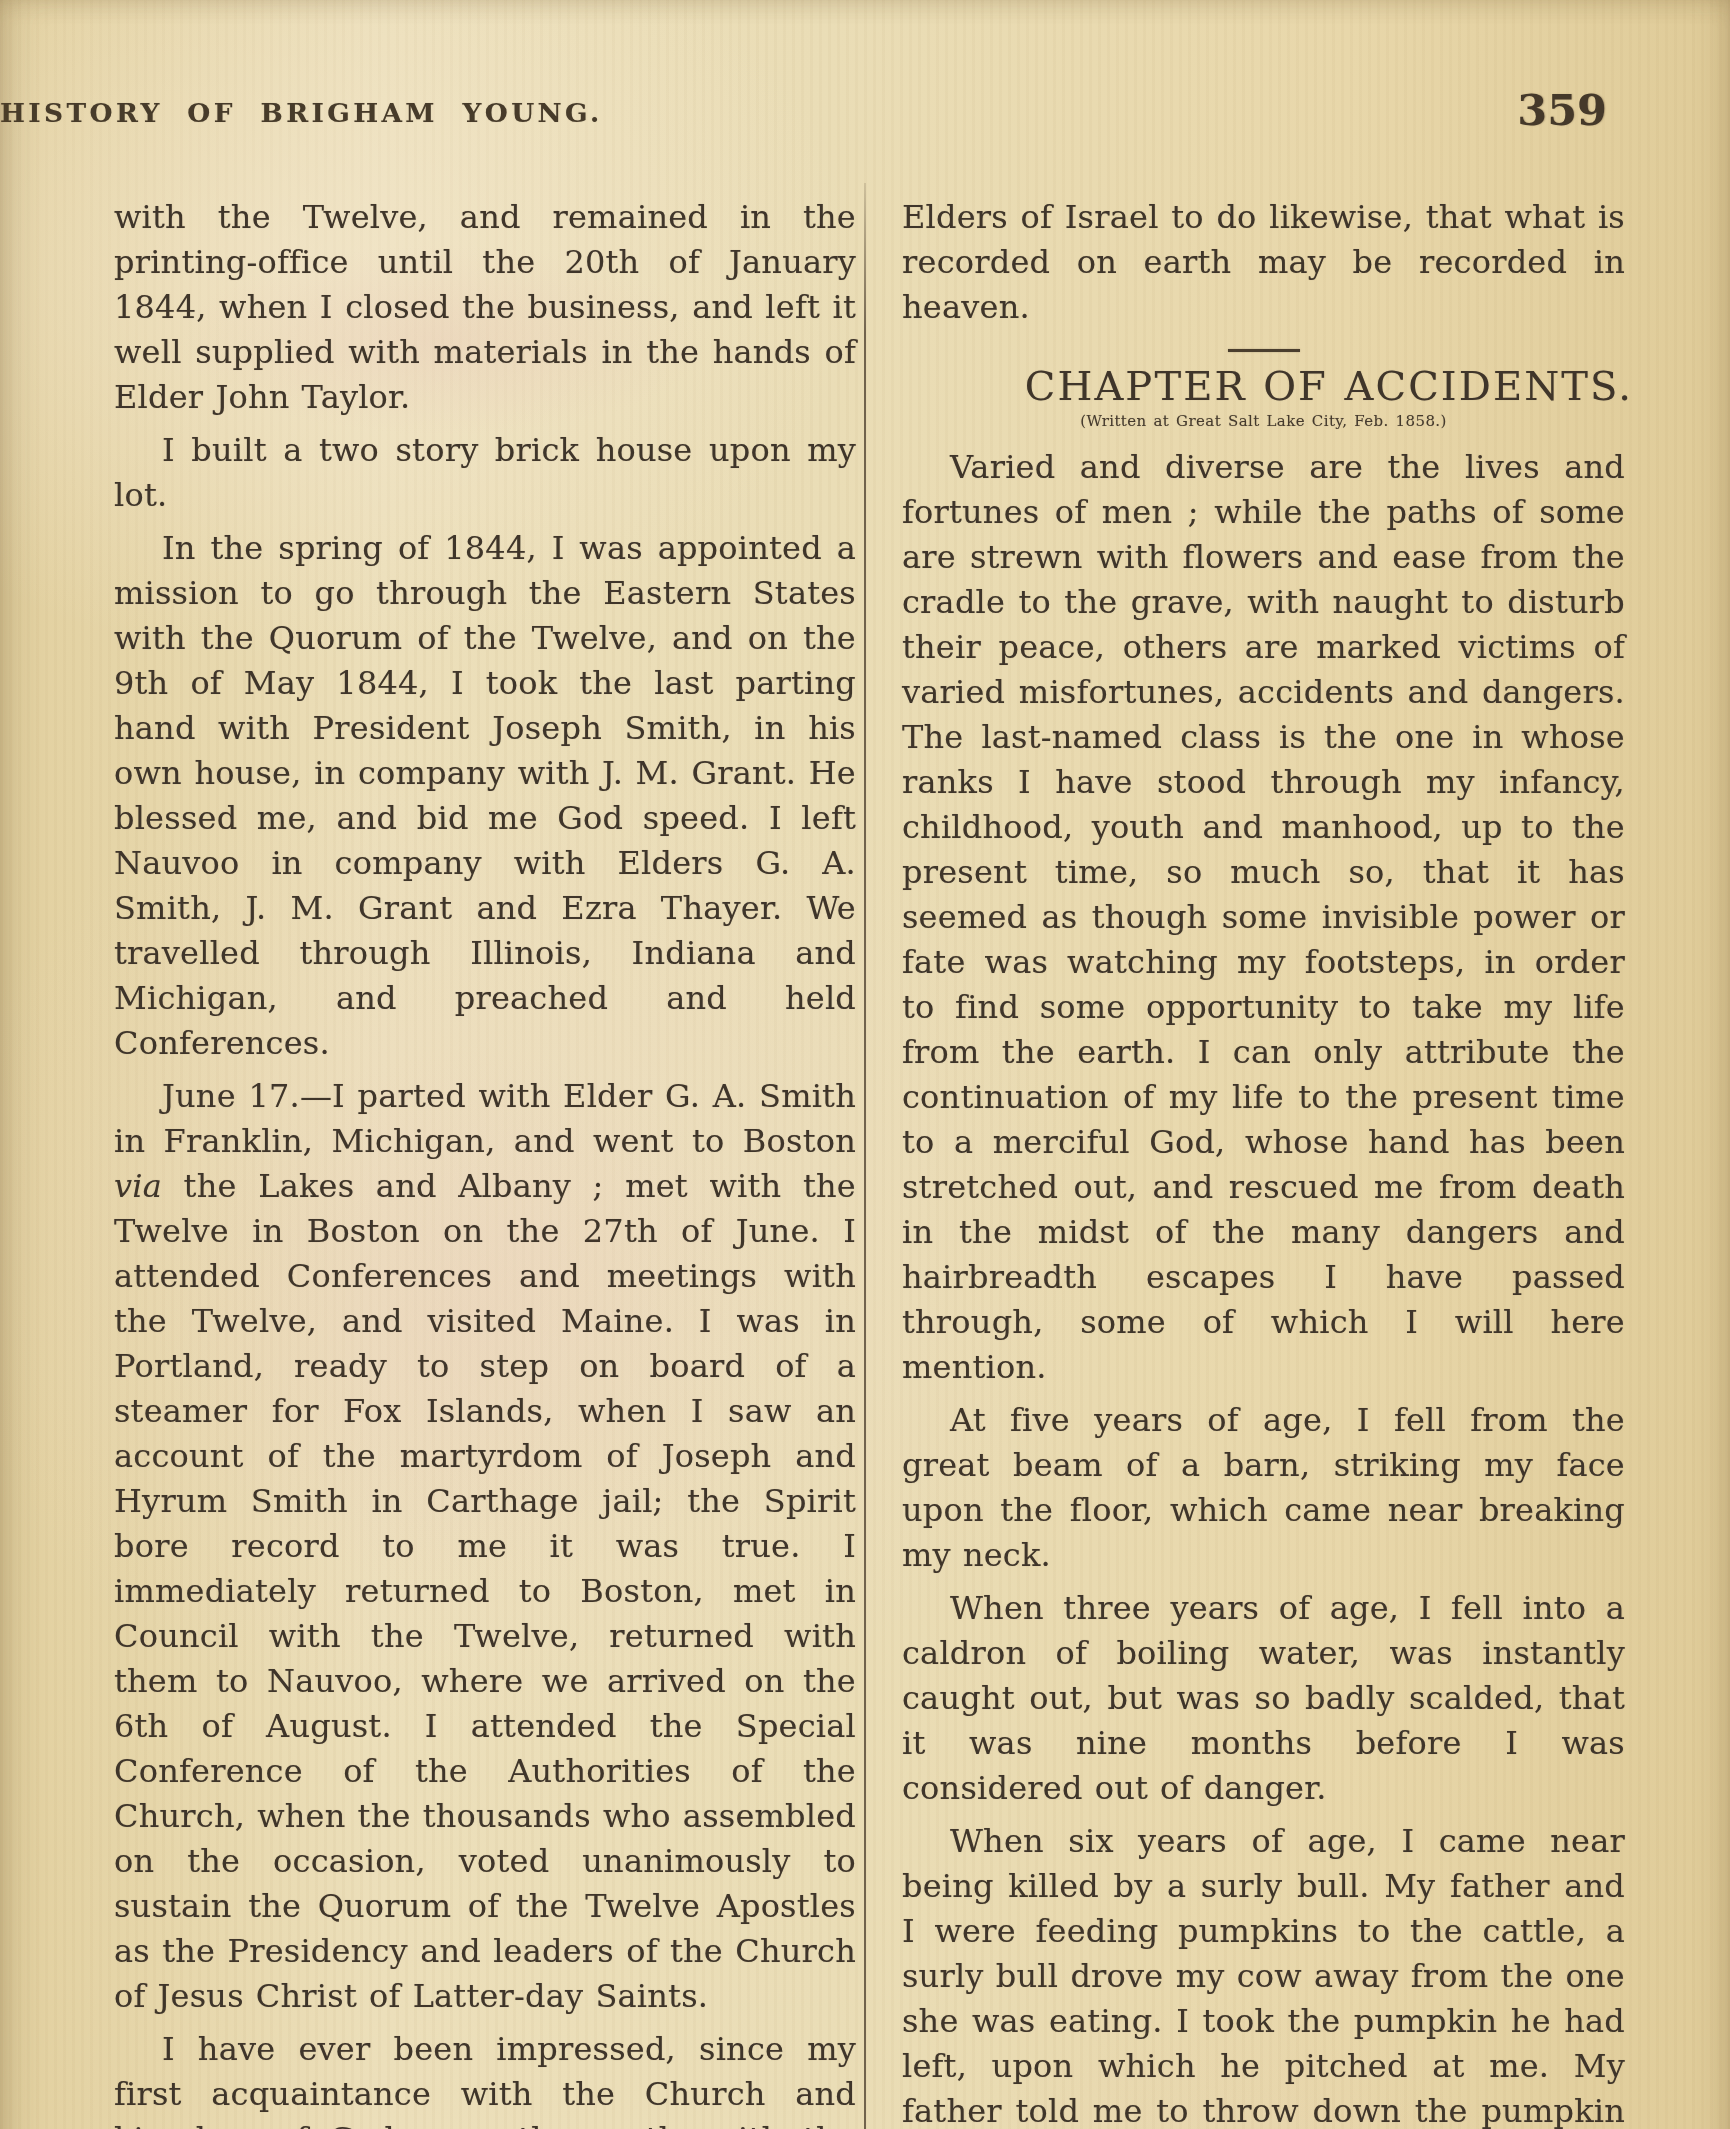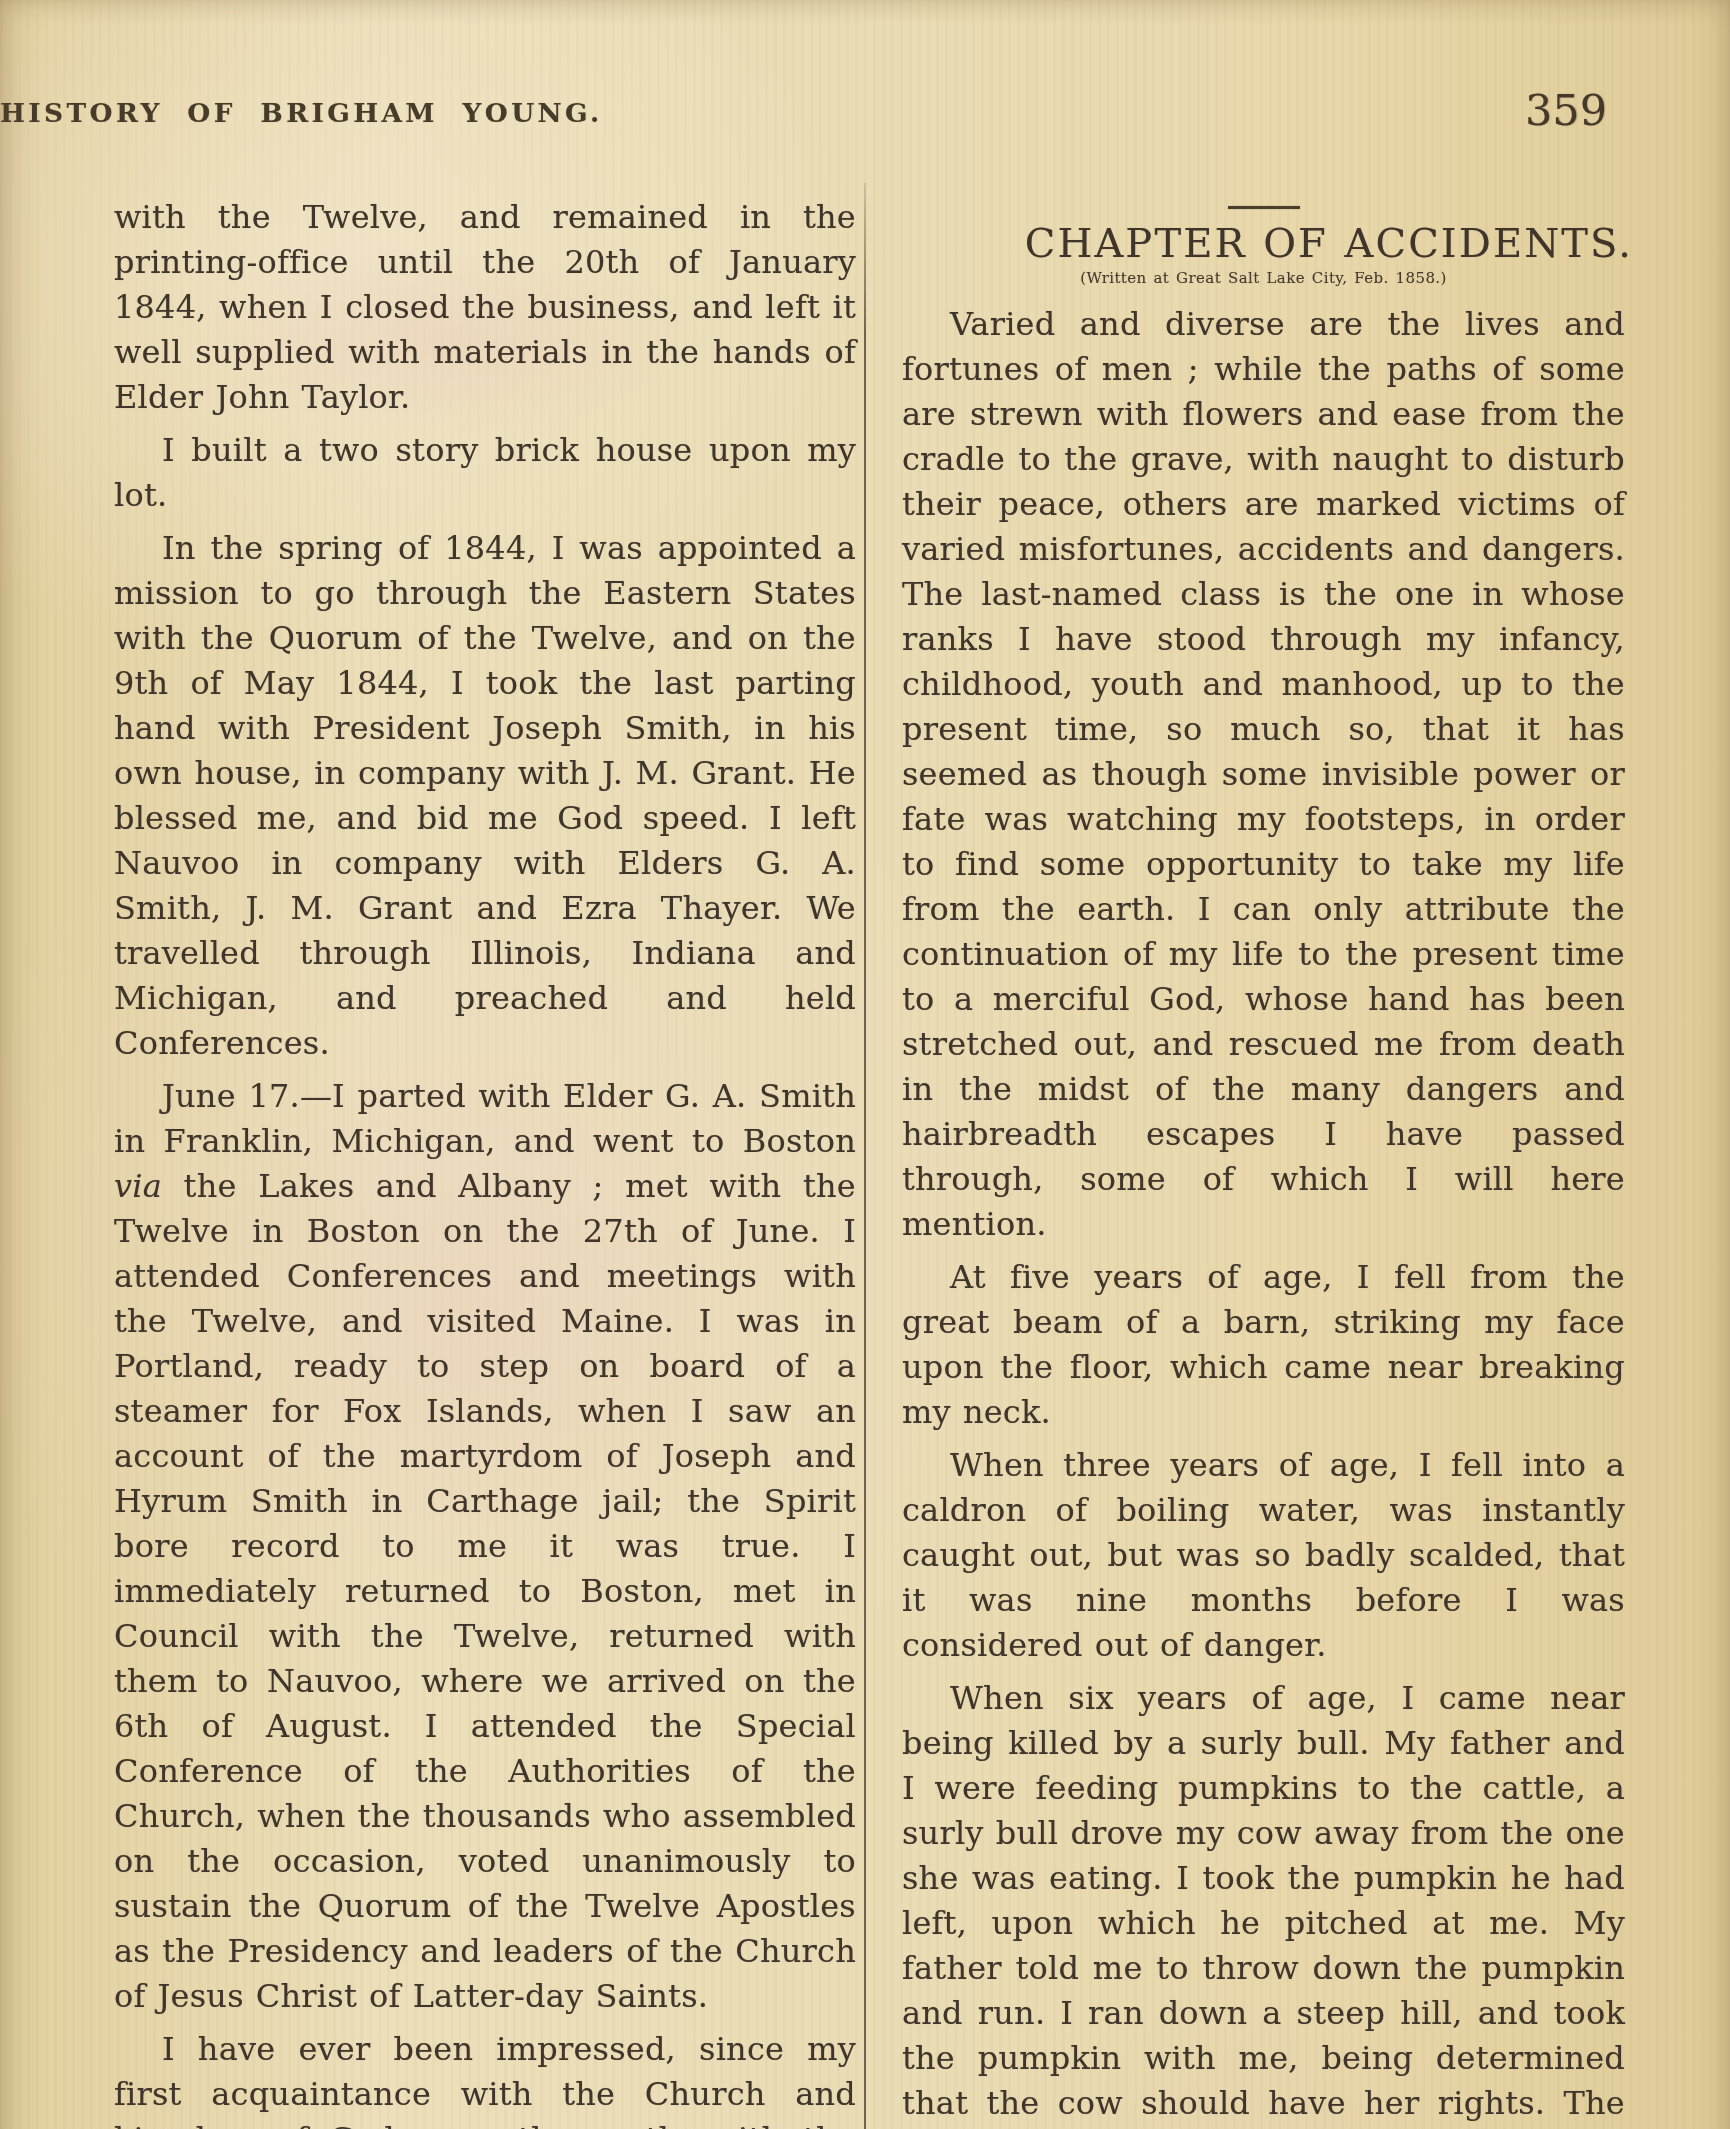--- a/index.html
+++ b/index.html
@@ -68,21 +68,21 @@
     letter-spacing: 3.4px;
     word-spacing: 12px;
     color: #473b2a;
     text-shadow: 0 0 0.9px rgba(71, 59, 42, 0.35);
   }
   .page-number {
     position: absolute;
     right: 123px;
     top: -7.7px;
     font-size: 43px;
-    font-weight: 400;
+    font-weight: 700;
     color: #45392a;
     text-shadow: 0.9px 0.4px 1.3px rgba(120, 100, 70, 0.45);
   }
   .col-divider {
     position: absolute;
     left: 864px;
     top: 183px;
     width: 2.1px;
     height: 2508px;
     background: linear-gradient(180deg,
@@ -152,20 +152,21 @@
     <p>with the Twelve, and remained in the printing-office until the 20th of January 1844, when I closed the business, and left it well supplied with materials in the hands of Elder John Taylor.</p>
     <p class="ind">I built a two story brick house upon my lot.</p>
     <p class="ind">In the spring of 1844, I was appointed a mission to go through the Eastern States with the Quorum of the Twelve, and on the 9th of May 1844, I took the last parting hand with President Joseph Smith, in his own house, in company with J. M. Grant. He blessed me, and bid me God speed. I left Nauvoo in company with Elders G. A. Smith, J. M. Grant and Ezra Thayer. We travelled through Illinois, Indiana and Michigan, and preached and held Conferences.</p>
     <p class="ind">
       <span>June 17.—I parted with Elder G. A. Smith in Franklin, Michigan, and went to Boston </span><em class="via">via</em><span> the Lakes and Albany ; met with the Twelve in Boston on the 27th of June. I attended Conferences and meetings with the Twelve, and visited Maine. I was in Portland, ready to step on board of a steamer for Fox Islands, when I saw an account of the martyrdom of Joseph and Hyrum Smith in Carthage jail; the Spirit bore record to me it was true. I immediately returned to Boston, met in Council with the Twelve, returned with them to Nauvoo, where we arrived on the 6th of August. I attended the Special Conference of the Authorities of the Church, when the thousands who assembled on the occasion, voted unanimously to sustain the Quorum of the Twelve Apostles as the Presidency and leaders of the Church of Jesus Christ of Latter-day Saints.</span>
     </p>
     <p class="ind">I have ever been impressed, since my first acquaintance with the Church and kingdom of God upon the earth, with the importance of keeping a journal and record of the dealings of God with this people, and our official acts in the ministry, and under this view I have written sketches of most of the sermons and teachings which I have heard from the mouth of Joseph Smith the Prophet, and many of the teachings of the Twelve Apostles and others. Believing this course to be beneficial, I would recommend the</p>
   </section>
 
   <section class="column right">
+    <p>Elders of Israel to do likewise, that what is recorded on earth may be recorded in heaven.</p>
 
     <div class="section-rule"></div>
 
     <h2 class="chapter-heading">CHAPTER OF ACCIDENTS.</h2>
     <div class="chapter-subheading">(Written at Great Salt Lake City, Feb. 1858.)</div>
 
     <p class="ind">Varied and diverse are the lives and fortunes of men ; while the paths of some are strewn with flowers and ease from the cradle to the grave, with naught to disturb their peace, others are marked victims of varied misfortunes, accidents and dangers. The last-named class is the one in whose ranks I have stood through my infancy, childhood, youth and manhood, up to the present time, so much so, that it has seemed as though some invisible power or fate was watching my footsteps, in order to find some opportunity to take my life from the earth. I can only attribute the continuation of my life to the present time to a merciful God, whose hand has been stretched out, and rescued me from death in the midst of the many dangers and hairbreadth escapes I have passed through, some of which I will here mention.</p>
     <p class="ind">At five years of age, I fell from the great beam of a barn, striking my face upon the floor, which came near breaking my neck.</p>
     <p class="ind">When three years of age, I fell into a caldron of boiling water, was instantly caught out, but was so badly scalded, that it was nine months before I was considered out of danger.</p>
     <p class="ind">When six years of age, I came near being killed by a surly bull. My father and I were feeding pumpkins to the cattle, a surly bull drove my cow away from the one she was eating. I took the pumpkin he had left, upon which he pitched at me. My father told me to throw down the pumpkin and run. I ran down a steep hill, and took the pumpkin with me, being determined that the cow should have her rights. The bull pursued. As he was about to overtake me, I stepped into a post hole and fell ; the bull leaped over me, after the pumpkin, and tore it to pieces with his horns,</p>

